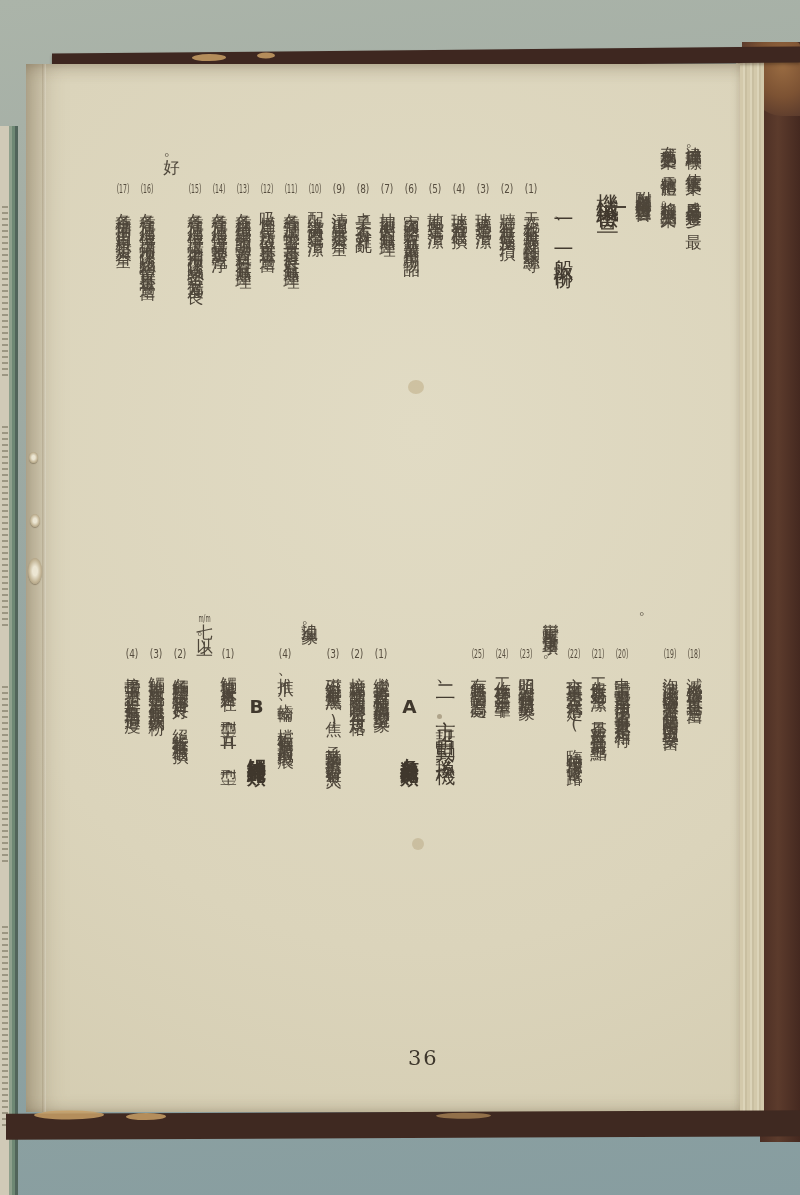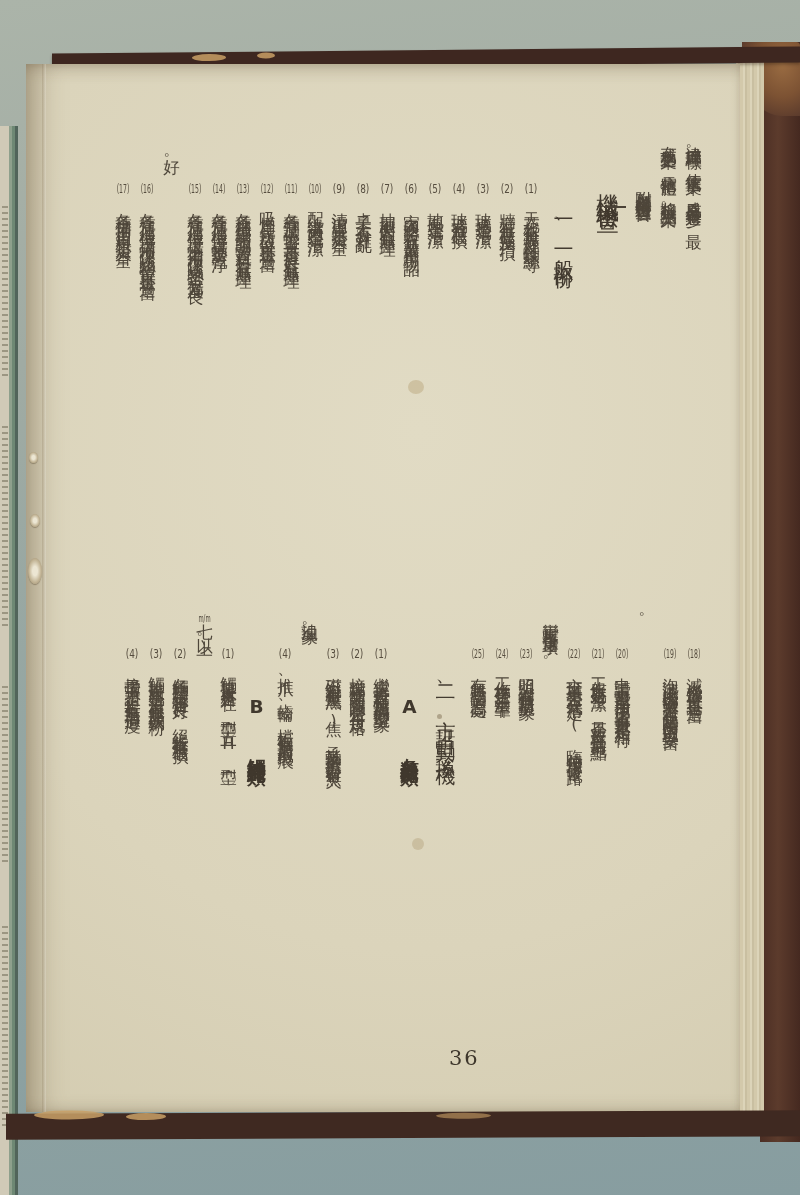--- a/index.html
+++ b/index.html
@@ -57,21 +57,21 @@
   .sec-top .kind-cont{letter-spacing:4px;line-height:24px;padding-top:14px;}
   .sec-bottom .kind-item{letter-spacing:3px;line-height:24px;padding-top:40px;}
   .sec-bottom .kind-cont{letter-spacing:3px;line-height:24px;padding-top:2px;}
   .tcy{text-combine-upright:all;-webkit-text-combine:horizontal;}
   .num{font-size:11.5px;letter-spacing:0;margin-bottom:5px;color:#554c3e;}
   .mm{font-size:11px;letter-spacing:0;}
   .sec-top{top:133px;right:94px;height:470px;}
   .sec-bottom{top:608px;right:94px;height:445px;}
 
   .page-number{position:absolute;left:382px;top:982px;font-family:"DejaVu Serif",serif;
-    font-size:21px;letter-spacing:2px;color:#3e372c;margin-left:41px;}
+    font-size:21px;letter-spacing:2px;color:#3e372c;}
 </style>
 </head>
 <body>
 
 <div class="canvas">
 
   <div class="cover-right"></div>
   <div class="corner-wear"></div>
   <div class="stack"></div>
   <div class="cover-top">

